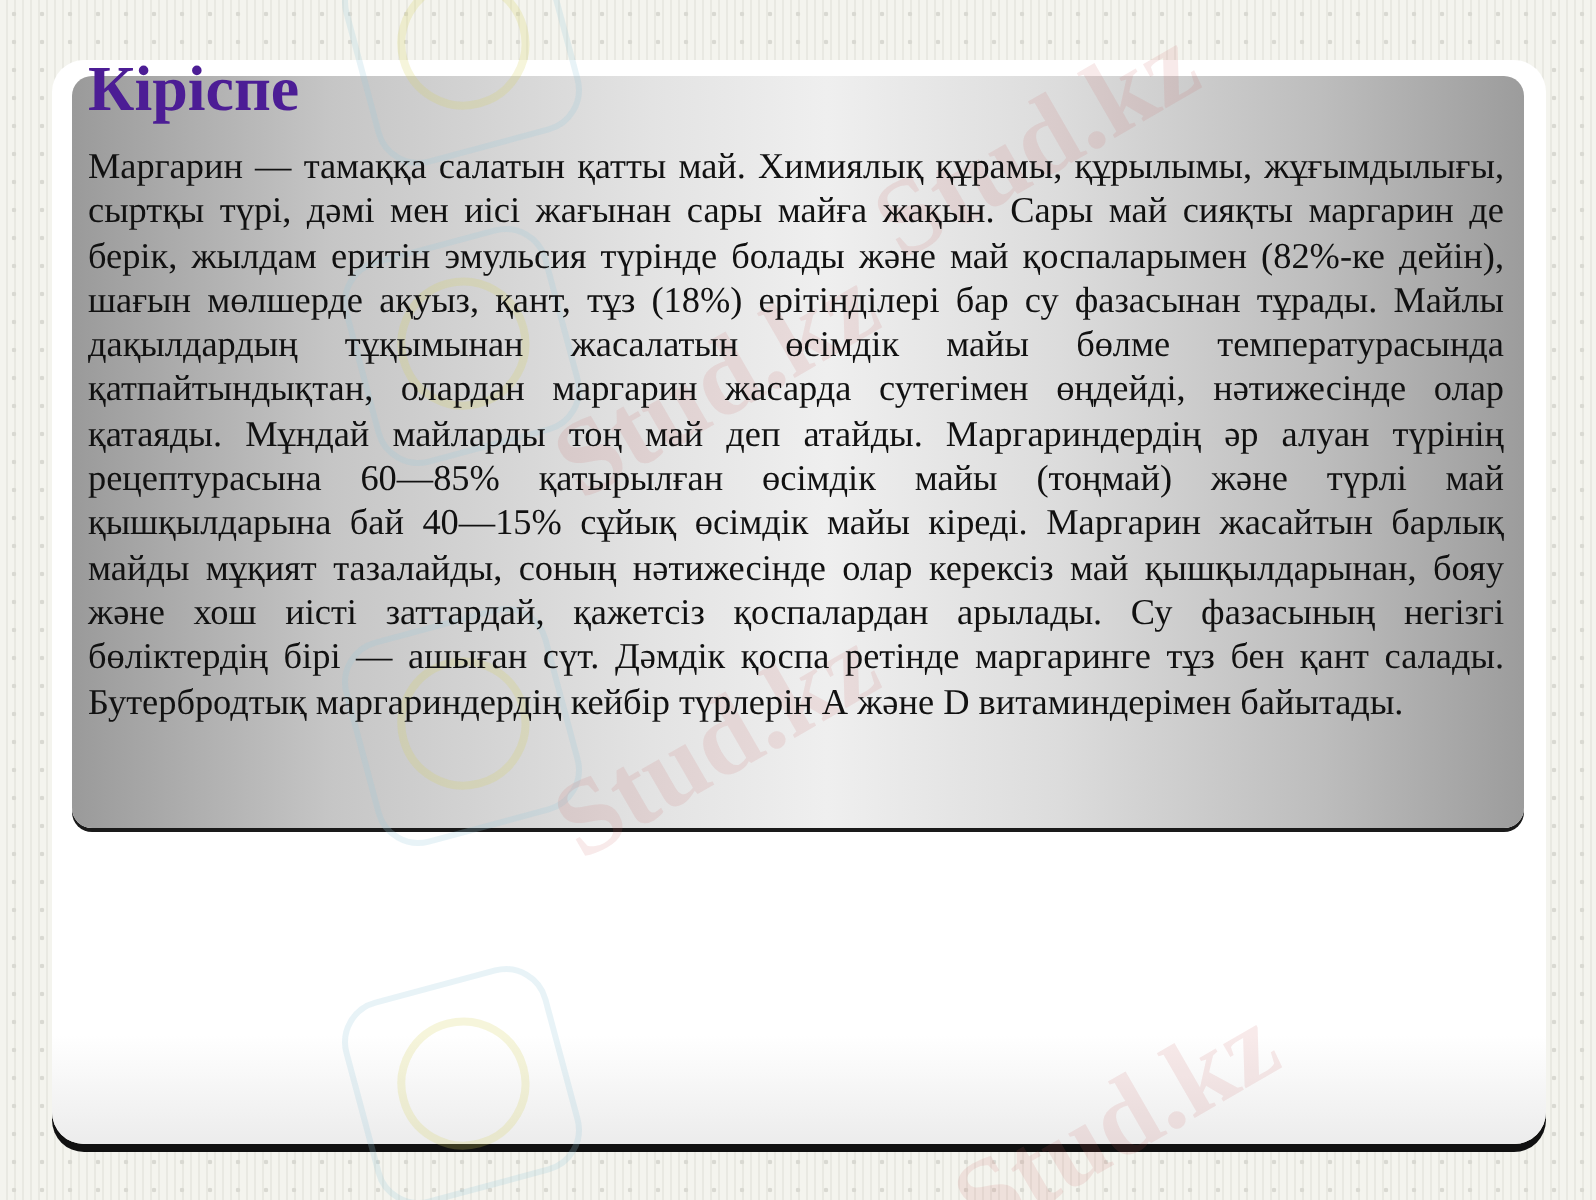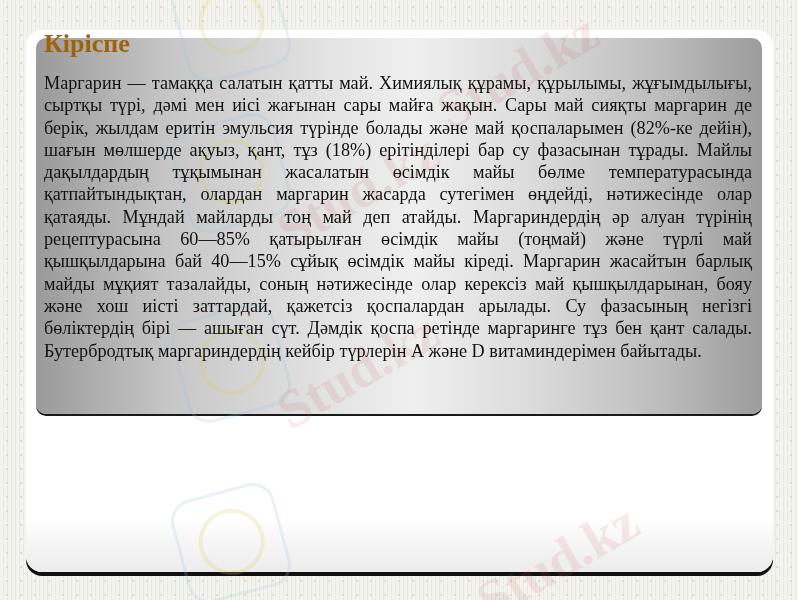--- a/index.html
+++ b/index.html
@@ -33,21 +33,21 @@
     position: absolute; width: 100px; height: 100px; border-radius: 22px;
     border: 3px solid rgba(150, 200, 220, 0.22); transform: rotate(-15deg);
     pointer-events: none;
   }
   .logo-mark::after {
     content: ""; position: absolute; left: 18px; top: 16px; width: 58px; height: 58px;
     border-radius: 50%; border: 4px solid rgba(215, 210, 90, 0.22);
   }
   .title {
     position: absolute; left: 44px; top: 24px; margin: 0;
-    font-size: 26px; font-weight: bold; color: #a16207; line-height: 40px;
+    font-size: 32px; font-weight: bold; color: #4c1d95; line-height: 40px;
   }
   .content {
     position: absolute; left: 44px; top: 72px; width: 708px;
     font-size: 18.2px; line-height: 22.3px; color: #111; text-align: justify;
   }
   .content p { margin: 0; }
   .content p + p { margin-top: 22.3px; }
   .content b { font-weight: bold; }
 </style>
 </head>

